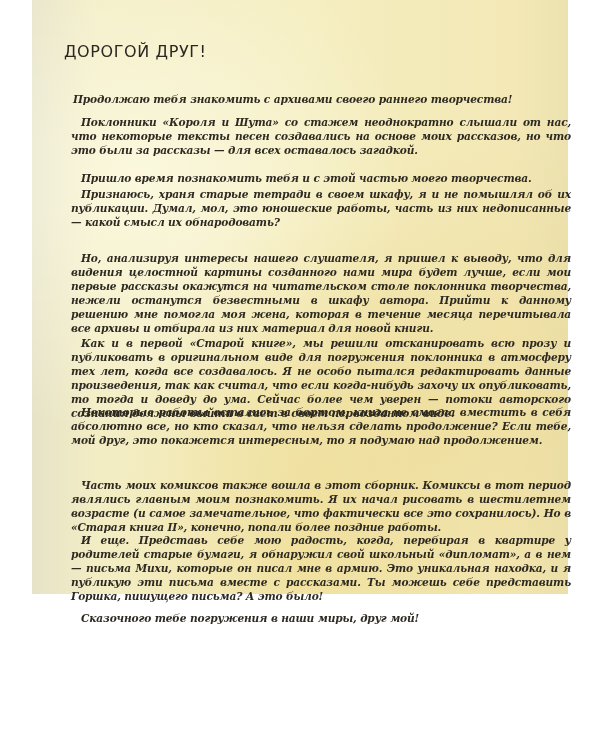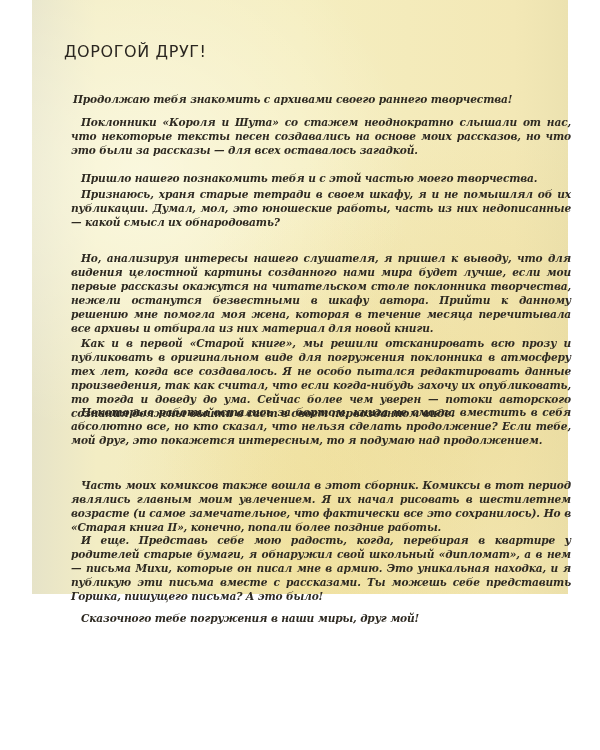--- a/index.html
+++ b/index.html
@@ -28,22 +28,22 @@
     .p::first-line { }
   </style>
 </head>
 <body>
 
 <div class="page">
   <div class="title">ДОРОГОЙ ДРУГ!</div>
   <div class="content">
     <p class="p" style="top:81px; text-indent:2px;">Продолжаю тебя знакомить с архивами своего раннего творчества!</p>
     <p class="p" style="top:104px; text-indent:10px;">Поклонники «Короля и Шута» со стажем неоднократно слышали от нас, что некоторые тексты песен создавались на основе моих рассказов, но что это были за рассказы — для всех оставалось загадкой.</p>
-    <p class="p" style="top:160px; text-indent:10px;">Пришло нашего познакомить тебя и с этой частью моего творчества.</p>
+    <p class="p" style="top:160px; text-indent:10px;">Пришло время познакомить тебя и с этой частью моего творчества.</p>
     <p class="p" style="top:176px; text-indent:10px;">Признаюсь, храня старые тетради в своем шкафу, я и не помышлял об их публикации. Думал, мол, это юношеские работы, часть из них недописанные — какой смысл их обнародовать?</p>
     <p class="p" style="top:240px; text-indent:10px;">Но, анализируя интересы нашего слушателя, я пришел к выводу, что для видения целостной картины созданного нами мира будет лучше, если мои первые рассказы окажутся на читательском столе поклонника творчества, нежели останутся безвестными в шкафу автора. Прийти к данному решению мне помогла моя жена, которая в течение месяца перечитывала все архивы и отбирала из них материал для новой книги.</p>
     <p class="p" style="top:325px; text-indent:10px;">Как и в первой «Старой книге», мы решили отсканировать всю прозу и публиковать в оригинальном виде для погружения поклонника в атмосферу тех лет, когда все создавалось. Я не особо пытался редактировать данные произведения, так как считал, что если когда-нибудь захочу их опубликовать, то тогда и доведу до ума. Сейчас более чем уверен — потоки авторского сознания должны выйти в свет в своем первозданном виде.</p>
     <p class="p" style="top:394px; text-indent:10px;">Некоторые работы остались за бортом, книга не смогла вместить в себя абсолютно все, но кто сказал, что нельзя сделать продолжение? Если тебе, мой друг, это покажется интересным, то я подумаю над продолжением.</p>
-    <p class="p" style="top:467px; text-indent:10px;">Часть моих комиксов также вошла в этот сборник. Комиксы в тот период являлись главным моим увлечением. Я их начал рисовать в шестилетнем возрасте (и самое замечательное, что фактически все это сохранилось). Но в «Старая книга II», конечно, попали более поздние работы.</p>
+    <p class="p" style="top:467px; text-indent:10px;">Часть моих комиксов также вошла в этот сборник. Комиксы в тот период являлись главным моим познакомить. Я их начал рисовать в шестилетнем возрасте (и самое замечательное, что фактически все это сохранилось). Но в «Старая книга II», конечно, попали более поздние работы.</p>
     <p class="p" style="top:522px; text-indent:10px;">И еще. Представь себе мою радость, когда, перебирая в квартире у родителей старые бумаги, я обнаружил свой школьный «дипломат», а в нем — письма Михи, которые он писал мне в армию. Это уникальная находка, и я публикую эти письма вместе с рассказами. Ты можешь себе представить Горшка, пишущего письма? А это было!</p>
     <p class="p" style="top:600px; text-indent:10px;">Сказочного тебе погружения в наши миры, друг мой!</p>
   </div>
 </div>
 
 </body></html>

